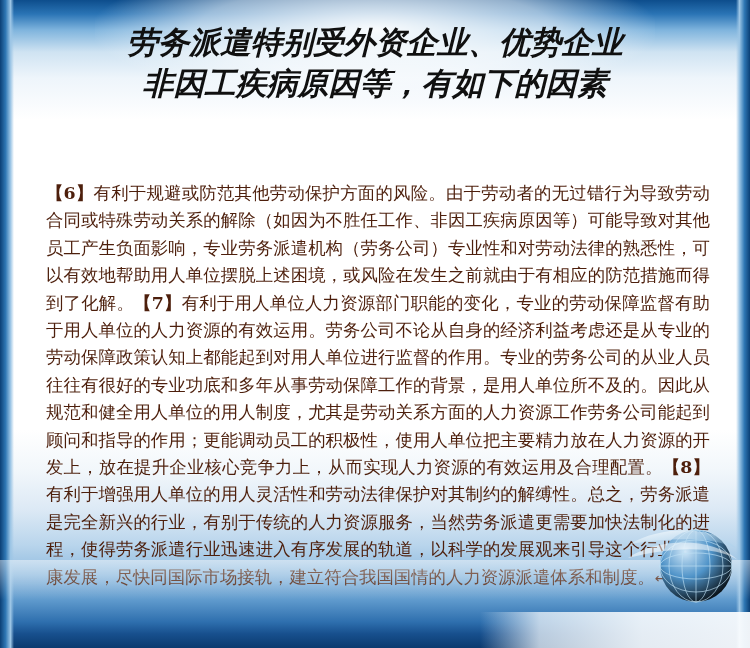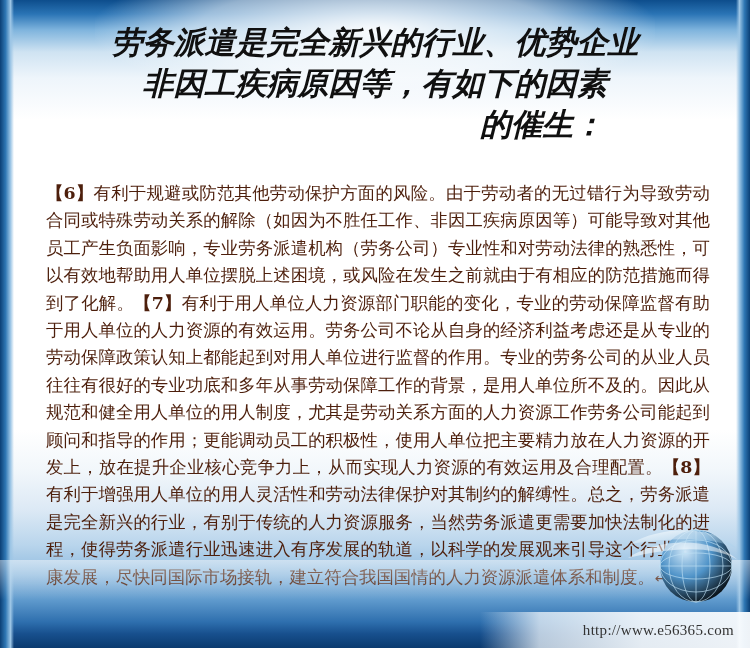--- a/index.html
+++ b/index.html
@@ -147,23 +147,22 @@
 </head>
 <body>
 
 <div class="slide">
 
   <div class="edge-left"></div>
   <div class="edge-right"></div>
   <div class="glow-top"></div>
 
   <div class="title">
-    <span class="line line1">劳务派遣是完全新兴的行业、优势企业</span>
+    <span class="line line1">劳务派遣特别受外资企业、优势企业</span>
     <span class="line line2">非因工疾病原因等，有如下的因素</span>
-    <span class="line line3">的催生：</span>
   </div>
 
   <div class="body-text">
     <p><span class="marker">【6】</span><span>有利于规避或防范其他劳动保护方面的风险。由于劳动者的无过错行为导致劳动合同或特殊劳动关系的解除（如因为不胜任工作、非因工疾病原因等）可能导致对其他员工产生负面影响，专业劳务派遣机构（劳务公司）专业性和对劳动法律的熟悉性，可以有效地帮助用人单位摆脱上述困境，或风险在发生之前就由于有相应的防范措施而得到了化解。</span><span class="marker">【7】</span><span>有利于用人单位人力资源部门职能的变化，专业的劳动保障监督有助于用人单位的人力资源的有效运用。劳务公司不论从自身的经济利益考虑还是从专业的劳动保障政策认知上都能起到对用人单位进行监督的作用。专业的劳务公司的从业人员往往有很好的专业功底和多年从事劳动保障工作的背景，是用人单位所不及的。因此从规范和健全用人单位的用人制度，尤其是劳动关系方面的人力资源工作劳务公司能起到顾问和指导的作用；更能调动员工的积极性，使用人单位把主要精力放在人力资源的开发上，放在提升企业核心竞争力上，从而实现人力资源的有效运用及合理配置。</span><span class="marker">【8】</span><span>有利于增强用人单位的用人灵活性和劳动法律保护对其制约的解缚性。总之，劳务派遣是完全新兴的行业，有别于传统的人力资源服务，当然劳务派遣更需要加快法制化的进程，使得劳务派遣行业迅速进入有序发展的轨道，以科学的发展观来引导这个行业的健康发展，尽快同国际市场接轨，建立符合我国国情的人力资源派遣体系和制度。</span><span class="pilcrow">↵</span></p>
   </div>
 
   <div class="sheen"></div>
 
   <svg class="globe" viewBox="0 0 116 92">
     <defs>
@@ -185,15 +184,14 @@
       <ellipse cx="72" cy="52" rx="14" ry="36"></ellipse>
       <ellipse cx="72" cy="52" rx="27" ry="36"></ellipse>
       <line x1="36" y1="52" x2="108" y2="52"></line>
       <line x1="72" y1="16" x2="72" y2="88"></line>
     </g>
     <path d="M6 30 C 40 10, 92 12, 112 34 C 86 22, 44 24, 6 30 Z" fill="url(#swoosh)"></path>
     <path d="M4 44 C 36 22, 90 24, 114 46 C 88 30, 42 34, 4 44 Z" fill="#ffffff" fill-opacity="0.5"></path>
   </svg>
 
   <div class="watermark-box"></div>
-  <div class="watermark-text">http://www.e56365.com</div>
 
 </div>
 
 </body></html>

